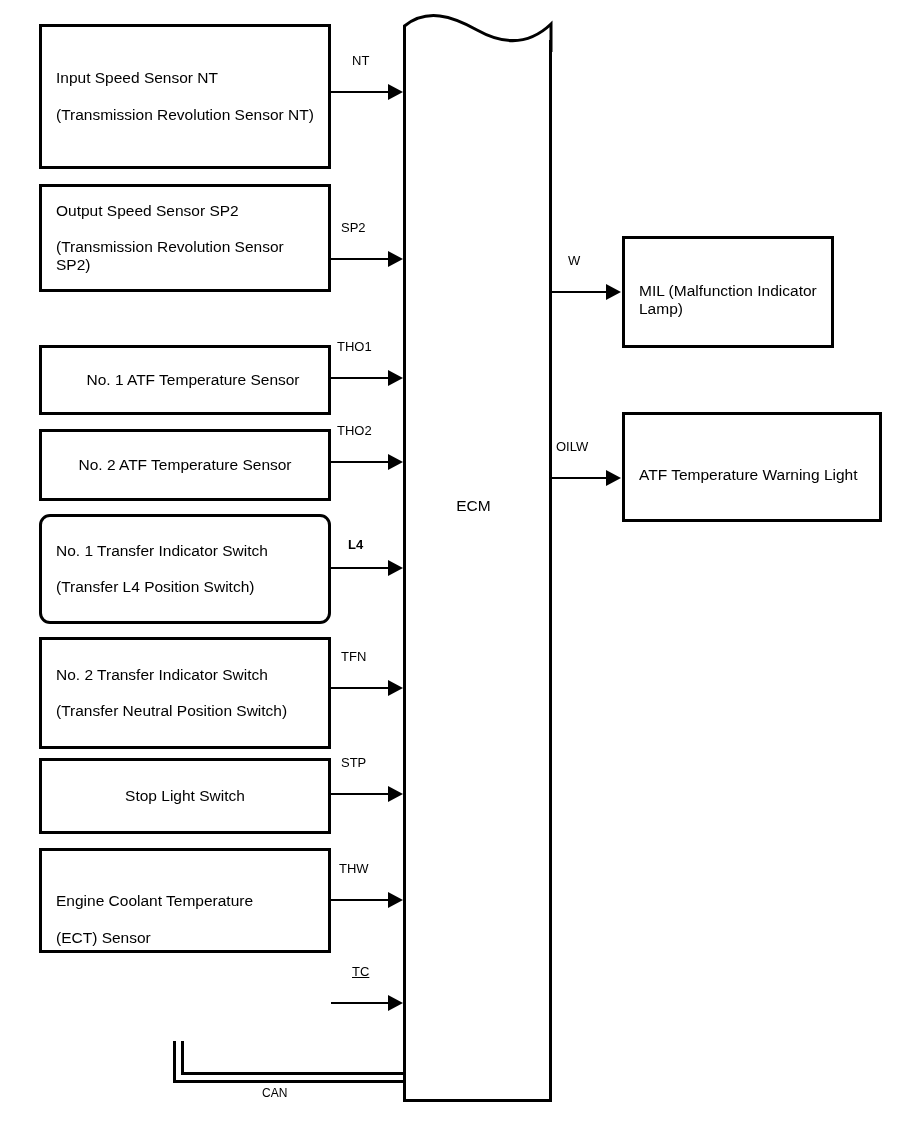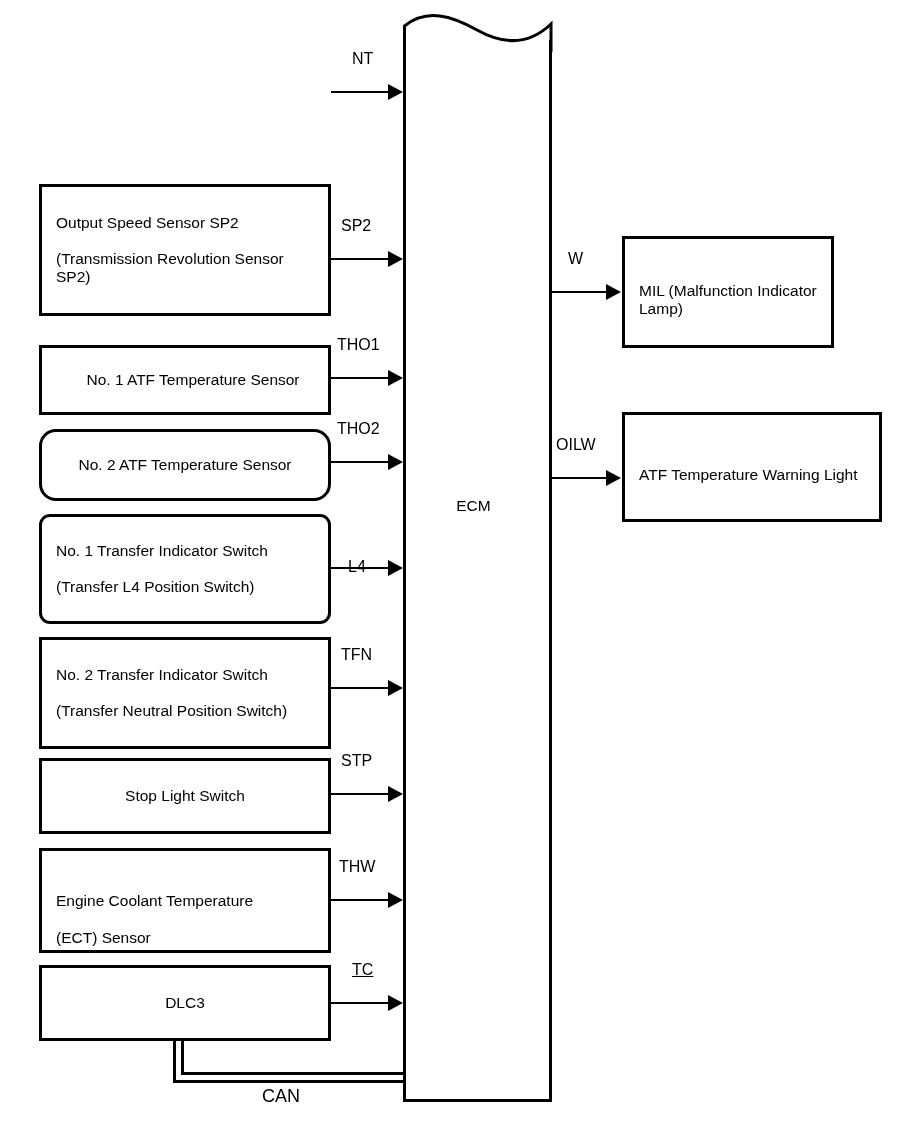--- a/index.html
+++ b/index.html
@@ -83,56 +83,62 @@
   .conn-arrow {
     position: absolute;
     width: 0;
     height: 0;
     border-top: 8px solid transparent;
     border-bottom: 8px solid transparent;
     border-left: 15px solid #000000;
   }
   .conn-label {
     position: absolute;
-    font-size: 16px;
+    font-size: 13px;
     color: #000000;
     white-space: nowrap;
   }
   .can-bus {
     position: absolute;
   }
   .can-seg {
     position: absolute;
     background: #000000;
   }
   .can-label {
     position: absolute;
-    font-size: 18px;
+    font-size: 12px;
     color: #000000;
     white-space: nowrap;
   }
 </style>
 </head>
 <body>
 
 <div id="diagram">
 
-
-  <div class="node-box" style="left:39px; top:184px; width:292px; height:132px;">
+  <div class="node-box" style="left:39px; top:24px; width:292px; height:145px;">
+    <div class="node-label two-para">
+      <span>Input Speed Sensor NT</span>
+      <span class="para2">(Transmission Revolution Sensor NT)</span>
+    </div>
+  </div>
+
+  <div class="node-box" style="left:39px; top:184px; width:292px; height:108px;">
     <div class="node-label two-para">
       <span>Output Speed Sensor SP2</span>
       <span class="para2">(Transmission Revolution Sensor SP2)</span>
     </div>
   </div>
 
   <div class="node-box center-text" style="left:39px; top:345px; width:292px; height:70px;padding-left:16px;">
     <div class="node-label">No. 1 ATF Temperature Sensor</div>
   </div>
 
-  <div class="node-box center-text" style="left:39px; top:429px; width:292px; height:72px;border-radius:17px;">
+  <div class="node-box center-text" style="left:39px; top:429px; width:292px; height:72px;">
     <div class="node-label">No. 2 ATF Temperature Sensor</div>
   </div>
 
   <div class="node-box" style="left:39px; top:514px; width:292px; height:110px;border-radius:11px;">
     <div class="node-label two-para">
       <span>No. 1 Transfer Indicator Switch</span>
       <span class="para2">(Transfer L4 Position Switch)</span>
     </div>
   </div>
 
@@ -147,23 +153,20 @@
     <div class="node-label">Stop Light Switch</div>
   </div>
 
   <div class="node-box" style="left:39px; top:848px; width:292px; height:105px;">
     <div class="node-label pad-left" style="align-self:flex-start; margin-top:20px;">
       <span>Engine Coolant Temperature</span><br>
       <span>(ECT) Sensor</span>
     </div>
   </div>
 
-  <div class="node-box center-text" style="left:39px; top:965px; width:292px; height:76px;">
-    <div class="node-label">DLC3</div>
-  </div>
 
   <div class="conn">
     <div class="conn-line" style="left:331px; top:91px; width:58px;"></div>
     <div class="conn-arrow" style="left:388px; top:84px;"></div>
     <div class="conn-label" style="left:352px; top:68px; transform:translateY(-100%);">NT</div>
   </div>
 
   <div class="conn">
     <div class="conn-line" style="left:331px; top:258px; width:58px;"></div>
     <div class="conn-arrow" style="left:388px; top:251px;"></div>
@@ -178,21 +181,21 @@
 
   <div class="conn">
     <div class="conn-line" style="left:331px; top:461px; width:58px;"></div>
     <div class="conn-arrow" style="left:388px; top:454px;"></div>
     <div class="conn-label" style="left:337px; top:438px; transform:translateY(-100%);">THO2</div>
   </div>
 
   <div class="conn">
     <div class="conn-line" style="left:331px; top:567px; width:58px;"></div>
     <div class="conn-arrow" style="left:388px; top:560px;"></div>
-    <div class="conn-label" style="left:348px; top:576px; transform:translateY(-100%);">L4</div>
+    <div class="conn-label" style="left:348px; top:552px; transform:translateY(-100%);font-weight:bold;">L4</div>
   </div>
 
   <div class="conn">
     <div class="conn-line" style="left:331px; top:687px; width:58px;"></div>
     <div class="conn-arrow" style="left:388px; top:680px;"></div>
     <div class="conn-label" style="left:341px; top:664px; transform:translateY(-100%);">TFN</div>
   </div>
 
   <div class="conn">
     <div class="conn-line" style="left:331px; top:793px; width:58px;"></div>

